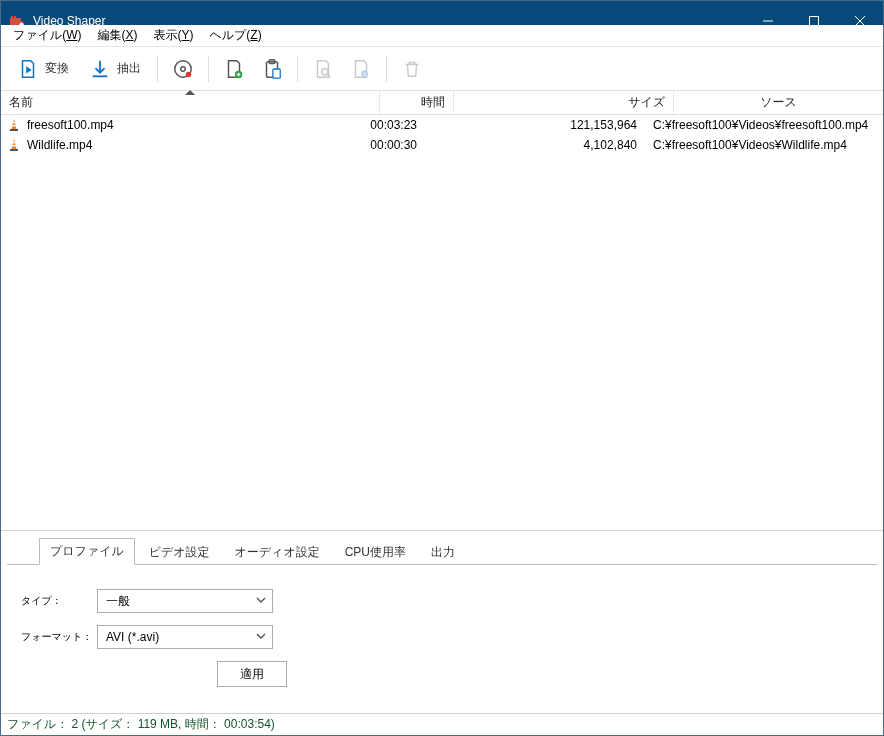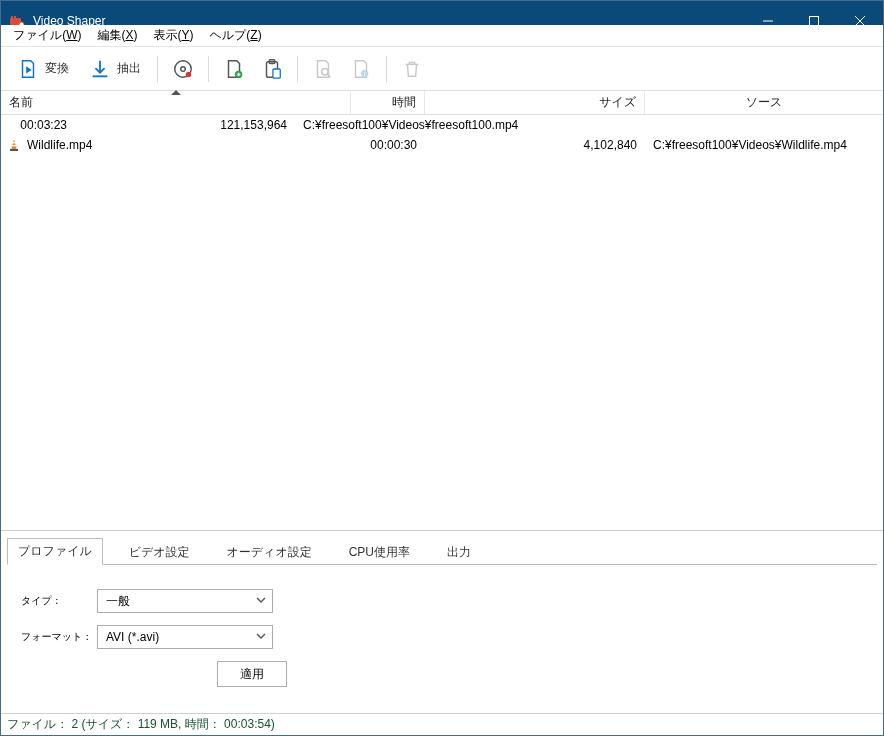--- a/index.html
+++ b/index.html
@@ -18,36 +18,36 @@
   .toolbar { height: 44px; background: #fff; display: flex; align-items: center; padding: 0 8px; gap: 4px; border-bottom: 1px solid #e0e0e0; }
   .tb-btn { display: flex; align-items: center; gap: 6px; padding: 4px 8px; border-radius: 3px; }
   .tb-btn.icon-only { padding: 4px 6px; }
   .tb-btn.disabled { opacity: 0.45; }
   .tb-sep { width: 1px; height: 26px; background: #dcdcdc; margin: 0 4px; }
   .tb-label { font-size: 12px; color: #333; }
   .tb-icon { width: 22px; height: 22px; display:flex; align-items:center; justify-content:center; }
 
   .list-header { height: 24px; display: flex; align-items: stretch; border-bottom: 1px solid #e0e0e0; background: #fff; font-size: 12px; color: #222; position:relative; }
   .lh-col { display: flex; align-items: center; padding: 0 8px; border-right: 1px solid #e8e8e8; position:relative; }
-  .lh-name { width: 350px; }
+  .lh-name { width: 379px; }
   .lh-time { width: 74px; justify-content: flex-end; }
   .lh-size { width: 220px; justify-content: flex-end; }
   .lh-source { flex: 1; justify-content: center; border-right: none; }
   .sort-caret { position:absolute; left:50%; top:-1px; transform:translateX(-50%); width:0;height:0; border-left:5px solid transparent; border-right:5px solid transparent; border-bottom:5px solid #555; }
 
   .list-body { flex: 1; overflow: auto; background: #fff; }
   .row { height: 20px; display: flex; align-items: center; font-size: 12px; }
   .row .c-name { width: 350px; padding-left: 6px; display:flex; align-items:center; gap:6px; }
   .row .c-time { width: 74px; text-align: right; padding-right: 8px; }
   .row .c-size { width: 220px; text-align: right; padding-right: 8px; }
   .row .c-source { flex: 1; padding-left: 8px; white-space: nowrap; overflow: hidden; text-overflow: ellipsis; }
   .file-icon { width:14px; height:14px; }
 
   .bottom-panel { border-top: 1px solid #d0d0d0; background: #fff; }
-  .tabs { display: flex; align-items: flex-end; padding: 6px 6px 0 6px; gap: 15px; }
+  .tabs { display: flex; align-items: flex-end; padding: 6px 6px 0 6px; gap: 3px; margin-left: 32px; }
   .tab { padding: 4px 10px; font-size: 12px; border: 1px solid transparent; border-bottom: none; color: #333; position:relative; top:1px; }
   .tab.active { border-color: #bcbcbc; background: #fff; border-bottom: 1px solid #fff; }
   .tab-underline { height:1px; background:#bcbcbc; margin: 0 6px; }
   .tab-content { padding: 24px 20px 14px 20px; }
   .form-row { display: flex; align-items: center; margin-bottom: 12px; }
   .form-label { width: 76px; font-size: 10px; }
   .select { width: 176px; height: 24px; border: 1px solid #adadad; background: #fff; display: flex; align-items: center; justify-content: space-between; padding: 0 6px 0 8px; font-size: 12px; gap: 12px; }
   .select .chev { color:#555; }
   .apply-row { padding-left: 196px; }
   .btn { min-width: 70px; height: 26px; border: 1px solid #adadad; background: #fff; display:inline-flex; align-items:center; justify-content:center; font-size:12px; padding:0 14px; }
@@ -185,20 +185,31 @@
     <div class="lh-col lh-size">
         <span>サイズ</span>
       </div>
     <div class="lh-col lh-source">
         <span>ソース</span>
       </div>
   </div>
 
   <div class="list-body">
     <div class="row">
+      <div class="c-name">
+        <span class="file-icon">
+          <svg width="14" height="14" viewBox="0 0 14 14">
+              <polygon points="7,1 9.5,11 4.5,11" fill="#f58220"></polygon>
+              <rect x="5.2" y="4" width="3.6" height="1.4" fill="#fff"></rect>
+              <rect x="4.7" y="7" width="4.6" height="1.4" fill="#fff"></rect>
+              <rect x="3" y="11" width="8" height="2" fill="#555"></rect>
+            </svg>
+        </span>
+        <span>freesoft100.mp4</span>
+      </div>
       <div class="c-time">00:03:23</div>
       <div class="c-size">121,153,964</div>
       <div class="c-source">C:¥freesoft100¥Videos¥freesoft100.mp4</div>
     </div>
     <div class="row">
       <div class="c-name">
         <span class="file-icon">
           <svg width="14" height="14" viewBox="0 0 14 14">
               <polygon points="7,1 9.5,11 4.5,11" fill="#f58220"></polygon>
               <rect x="5.2" y="4" width="3.6" height="1.4" fill="#fff"></rect>

